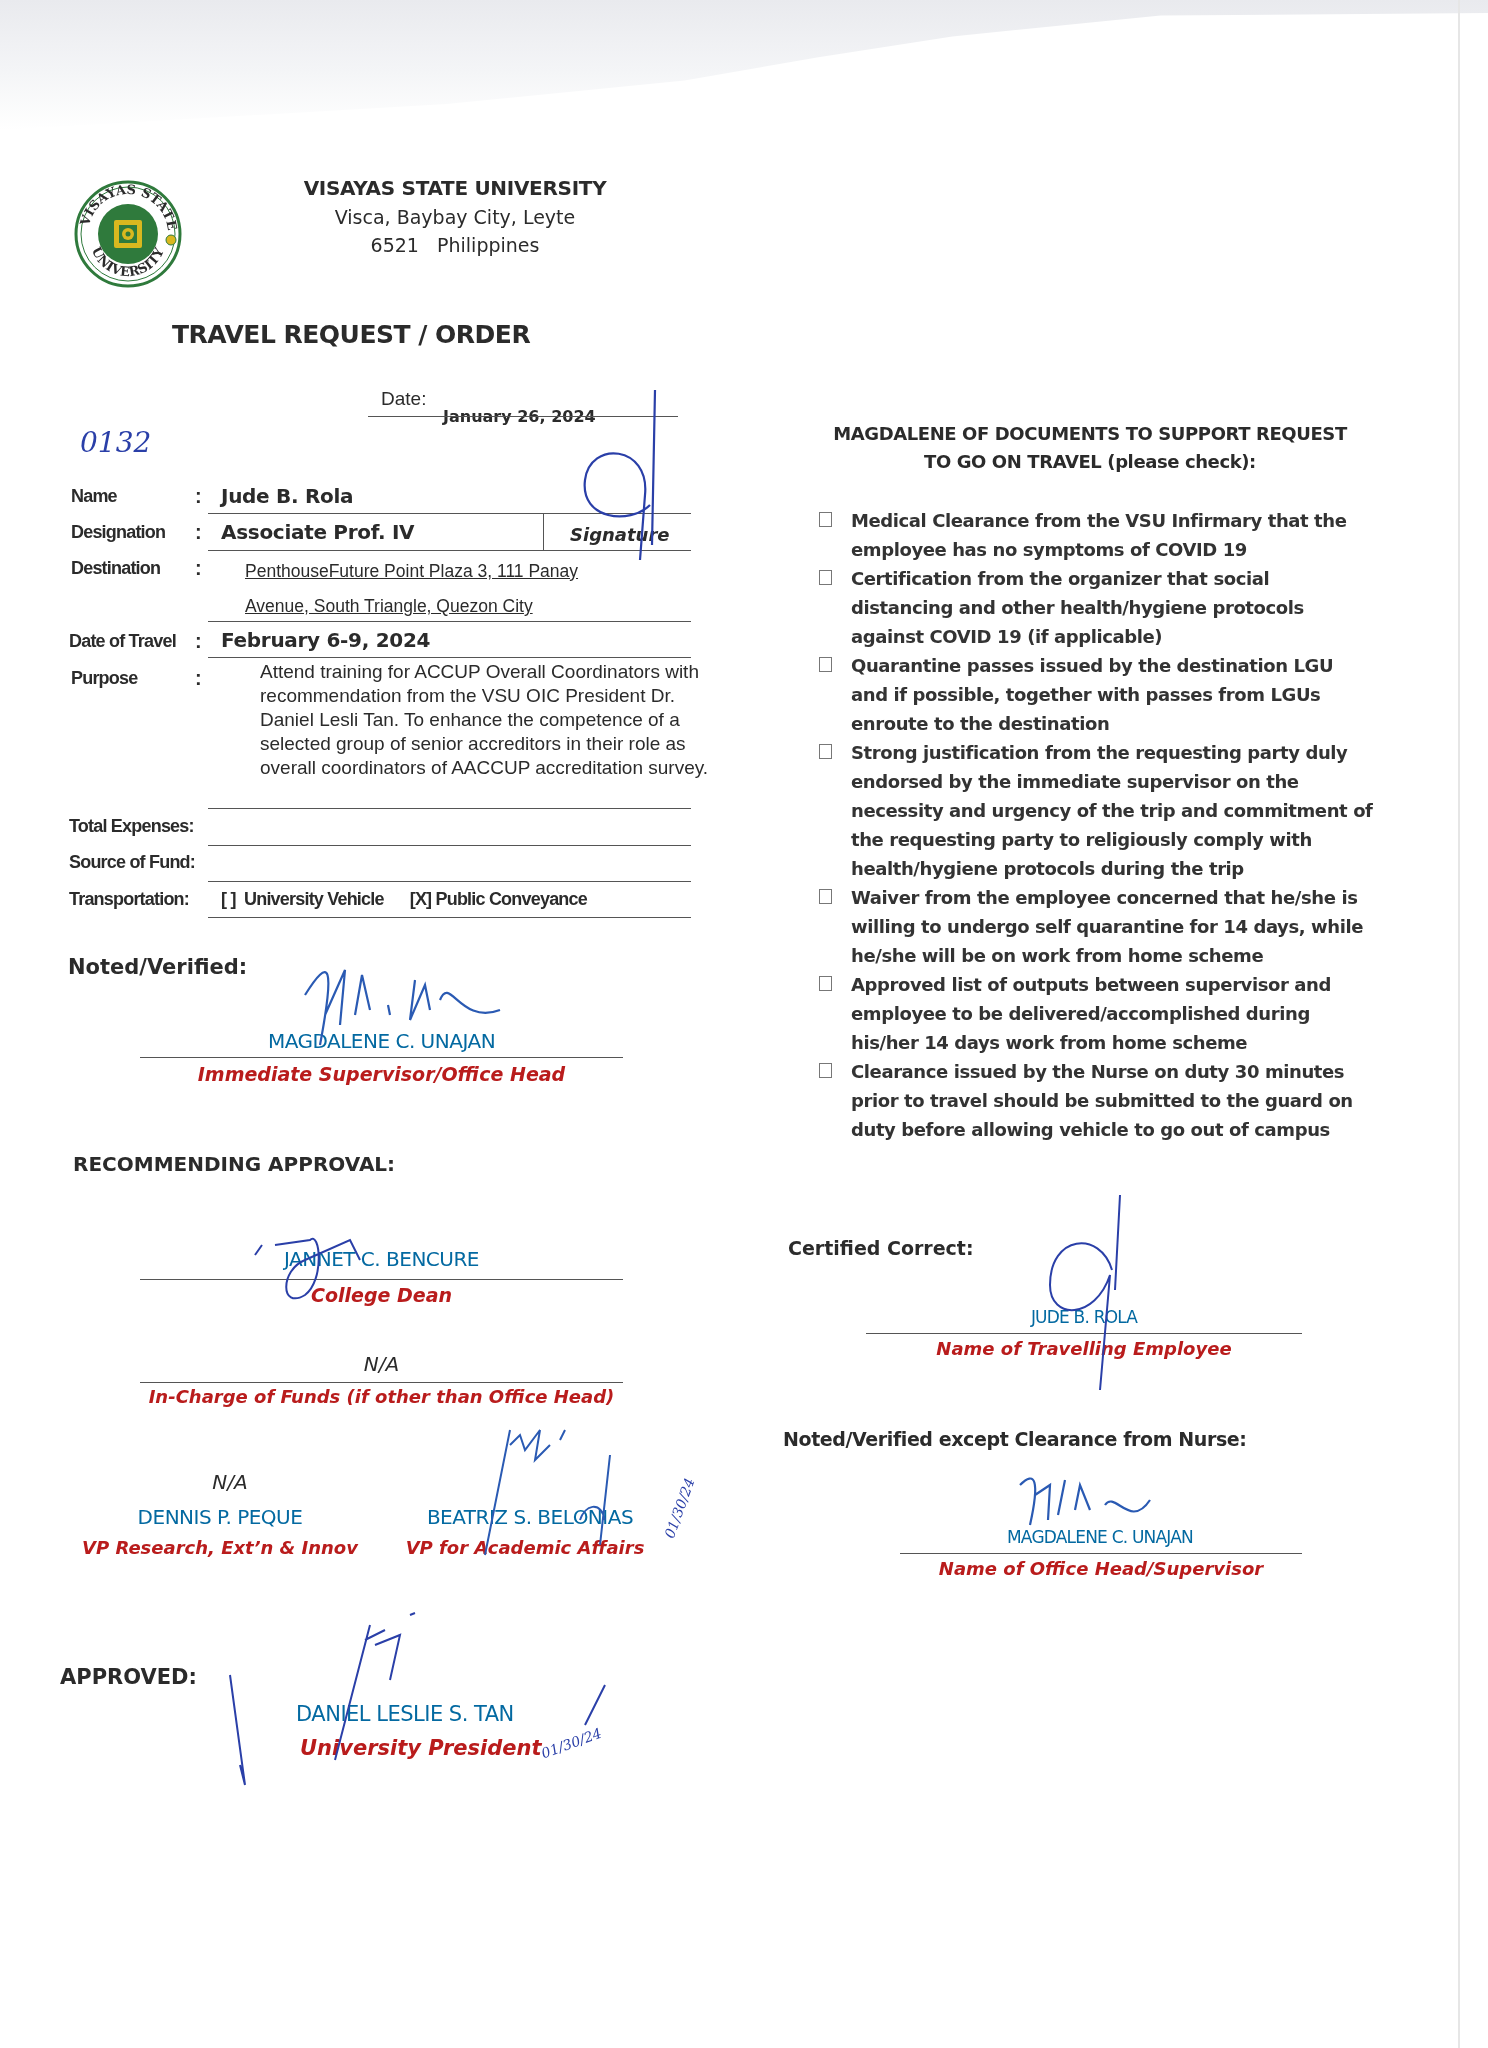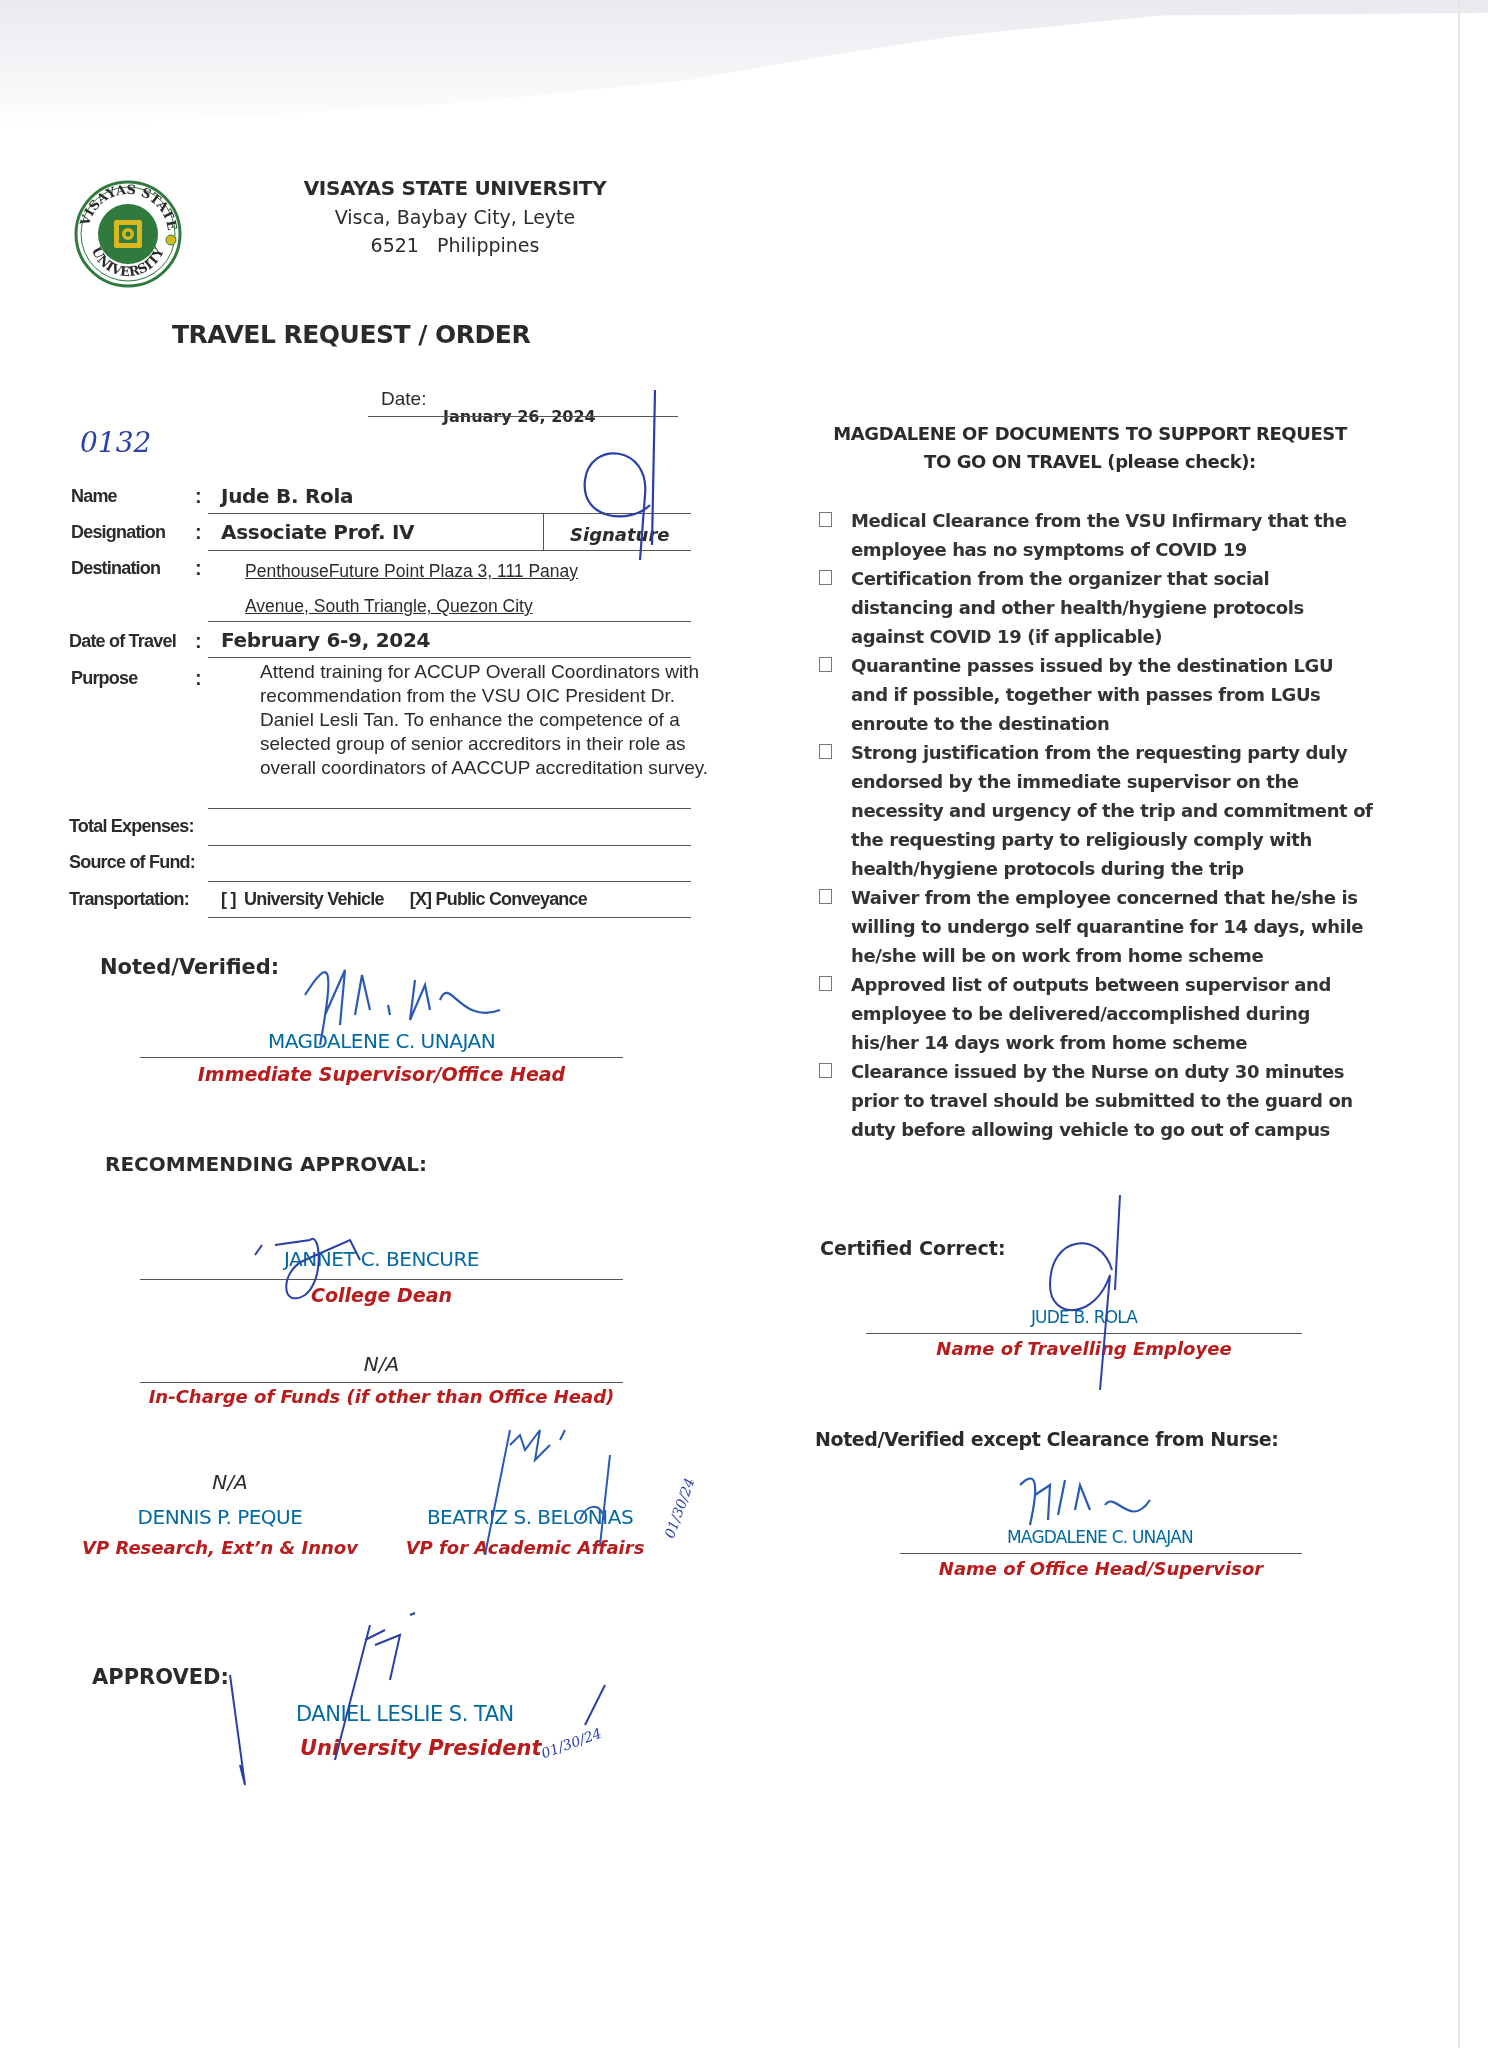--- a/index.html
+++ b/index.html
@@ -18,21 +18,21 @@
   .sans { font-family:"DejaVu Sans", sans-serif; }
   .b { font-weight:bold; }
   .i { font-style:italic; }
   .line { position:absolute; height:0; border-top:1.5px solid #555; }
   .vline { position:absolute; width:0; border-left:1.5px solid #555; }
   .lbl { position:absolute; font-family:"Liberation Sans", sans-serif; font-weight:bold; font-size:18px; letter-spacing:-0.8px; color:#2b2b2b; }
   .colon { position:absolute; font-weight:bold; font-size:20px; }
   .val { position:absolute; font-family:"DejaVu Sans", sans-serif; font-weight:bold; font-size:20px; color:#2b2b2b; letter-spacing:-0.3px; }
   .dest { position:absolute; font-family:"Liberation Sans", sans-serif; font-size:17.5px; text-decoration:underline; color:#2b2b2b;margin-left:24px; }
   .purpose { position:absolute; font-family:"Liberation Sans", sans-serif; font-size:19px; line-height:24px; width:470px; color:#2b2b2b;margin-left:39px; }
-  .heading { position:absolute; font-family:"DejaVu Sans", sans-serif; font-weight:bold; font-size:20px; color:#2b2b2b;margin-left:32px; }
+  .heading { position:absolute; font-family:"DejaVu Sans", sans-serif; font-weight:bold; font-size:20px; color:#2b2b2b; }
   .signame { position:absolute; font-family:"DejaVu Sans", sans-serif; font-weight:normal; font-size:20px; text-align:center; color:#0369a1; letter-spacing:-0.5px; }
   .sigrole { position:absolute; font-family:"DejaVu Sans", sans-serif; font-weight:bold; font-style:italic; font-size:19px; text-align:center; color:#b91c1c; }
   .chk-title { position:absolute; left:820px; width:540px; text-align:center; font-family:"DejaVu Sans", sans-serif; font-weight:bold; font-size:18px; line-height:28px; letter-spacing:-0.4px; }
   .chk-list { position:absolute; left:815px; top:506px; width:560px; margin:0; padding:0; list-style:none; }
   .chk-item { position:relative; padding-left:36px; font-family:"DejaVu Sans", sans-serif; font-weight:bold; font-size:18px; line-height:29px; letter-spacing:-0.4px; color:#333; }
   .chk-box { position:absolute; left:4px; top:6px; width:11px; height:13px; border:1px solid #777; background:#fff; }
   .ink { position:absolute; overflow:visible; }
 </style>
 </head>
 <body>

